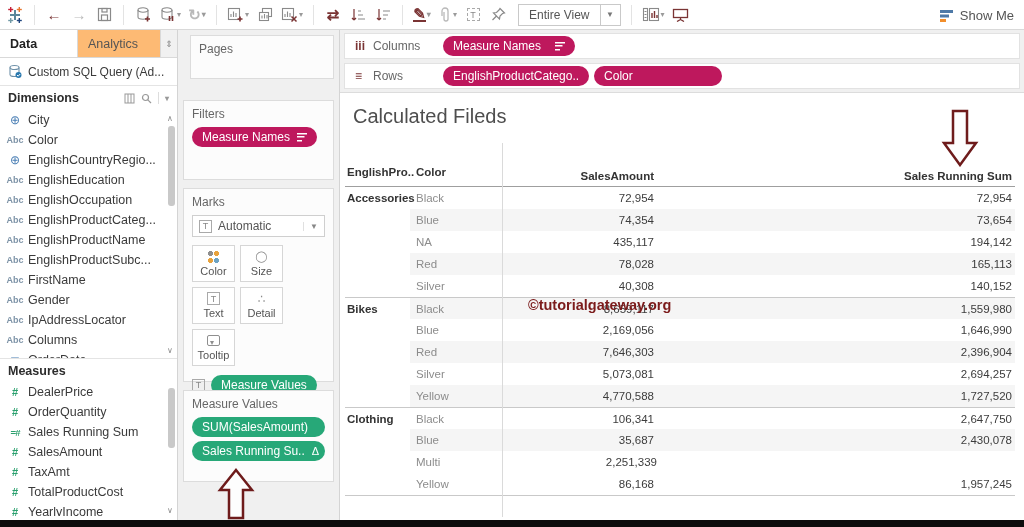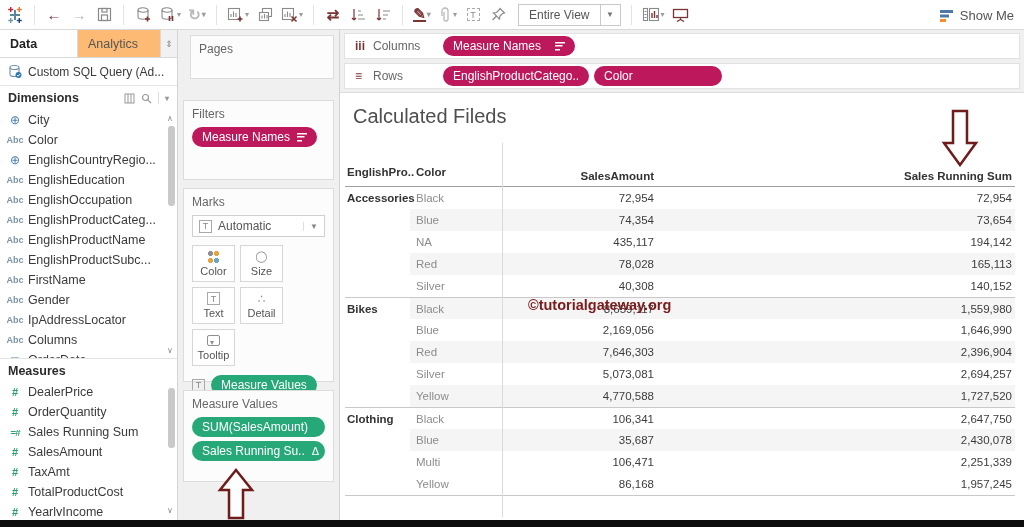--- a/index.html
+++ b/index.html
@@ -630,21 +630,20 @@
             <div class="trow band">
               <div class="c cat"></div>
               <div class="c colr">Blue</div>
               <div class="c num">35,687</div>
               <div class="c num run">2,430,078</div>
             </div>
 
             <div class="trow">
               <div class="c cat"></div>
               <div class="c colr">Multi</div>
-              <div class="c num">106,471</div>
               <div class="c num run">2,251,339</div>
             </div>
 
 
             <div class="trow">
               <div class="c cat"></div>
               <div class="c colr">Yellow</div>
               <div class="c num">86,168</div>
               <div class="c num run">1,957,245</div>
             </div>

